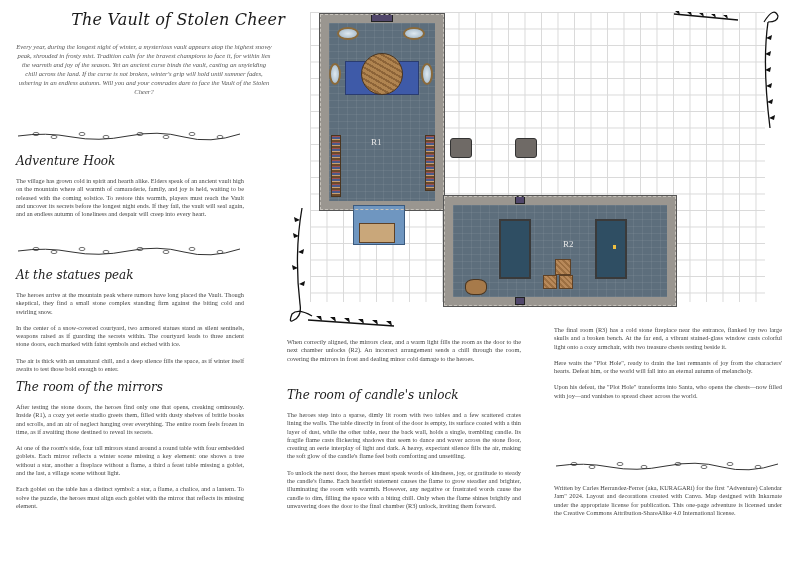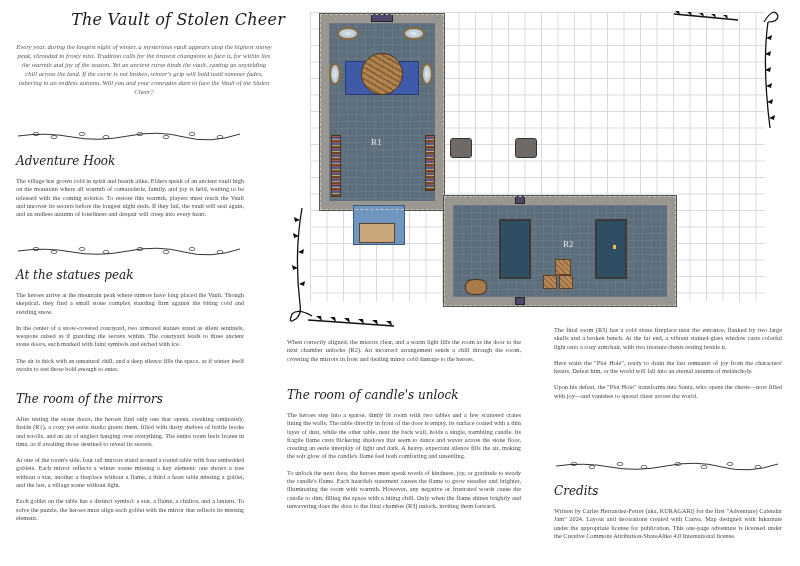--- a/index.html
+++ b/index.html
@@ -92,21 +92,21 @@
     </svg>
 </div>
 
 <div class="col" style="left:16px; top:268px; width:228px;">
   <div class="h2 script">At the statues peak</div>
   <p class="p">The heroes arrive at the mountain peak where rumors have long placed the Vault. Though skeptical, they find a small stone complex standing firm against the biting cold and swirling snow.</p>
   <p class="p">In the center of a snow-covered courtyard, two armored statues stand as silent sentinels, weapons raised as if guarding the secrets within. The courtyard leads to three ancient stone doors, each marked with faint symbols and etched with ice.</p>
   <p class="p">The air is thick with an unnatural chill, and a deep silence fills the space, as if winter itself awaits to test those bold enough to enter.</p>
 </div>
 
-<div class="col" style="left:16px; top:392px; width:228px;">
+<div class="col" style="left:16px; top:380px; width:228px;">
   <div class="h2 script">The room of the mirrors</div>
   <p class="p">After testing the stone doors, the heroes find only one that opens, creaking ominously. Inside (R1), a cozy yet eerie studio greets them, filled with dusty shelves of brittle books and scrolls, and an air of neglect hanging over everything. The entire room feels frozen in time, as if awaiting those destined to reveal its secrets.</p>
   <p class="p">At one of the room's side, four tall mirrors stand around a round table with four embedded goblets. Each mirror reflects a winter scene missing a key element: one shows a tree without a star, another a fireplace without a flame, a third a feast table missing a goblet, and the last, a village scene without light.</p>
   <p class="p">Each goblet on the table has a distinct symbol: a star, a flame, a chalice, and a lantern. To solve the puzzle, the heroes must align each goblet with the mirror that reflects its missing element.</p>
 </div>
 
 <div class="map">
   <div class="grid"></div>
 
   <div class="room" style="left:15px; top:8px; width:124px; height:196px;">
@@ -214,15 +214,14 @@
         <ellipse cx="90" cy="8" rx="3" ry="1.6"></ellipse>
         <ellipse cx="124" cy="5" rx="3" ry="1.6"></ellipse>
         <ellipse cx="150" cy="8" rx="3" ry="1.6"></ellipse>
         <ellipse cx="176" cy="5" rx="3" ry="1.6"></ellipse>
         <ellipse cx="204" cy="8" rx="3" ry="1.6"></ellipse>
       </g>
     </svg>
 </div>
 
 <div class="col" style="left:554px; top:484px; width:228px;">
-  <div class="h2 script">Credits</div>
   <p class="p">Written by Carles Herrandez-Ferrer (aka, KURAGARi) for the first "Adventure) Calendar Jam" 2024. Layout and decorations created with Canva. Map designed with Inkarnate under the appropriate license for publication. This one-page adventure is licensed under the Creative Commons Attribution-ShareAlike 4.0 International license.</p>
 </div>
 
 </body></html>

